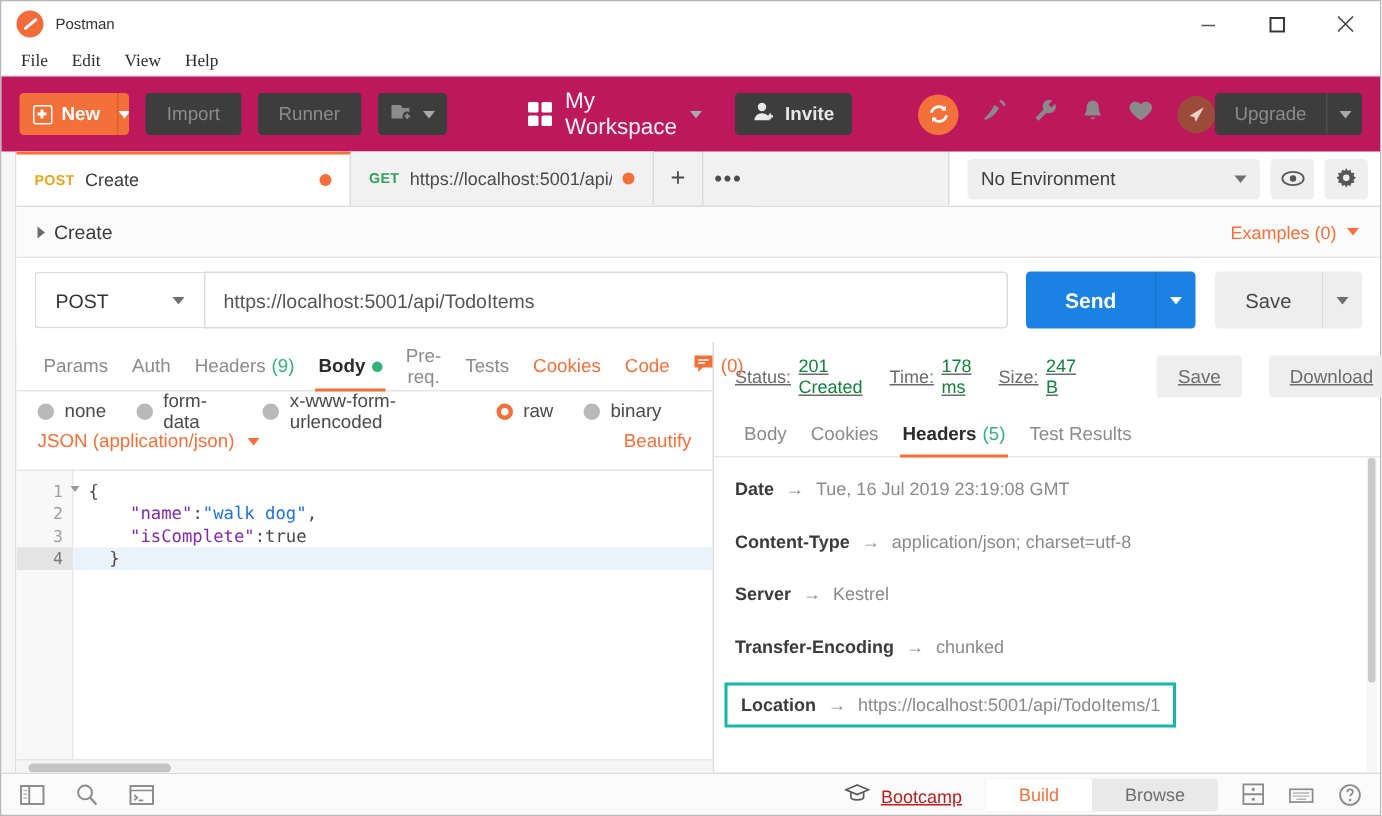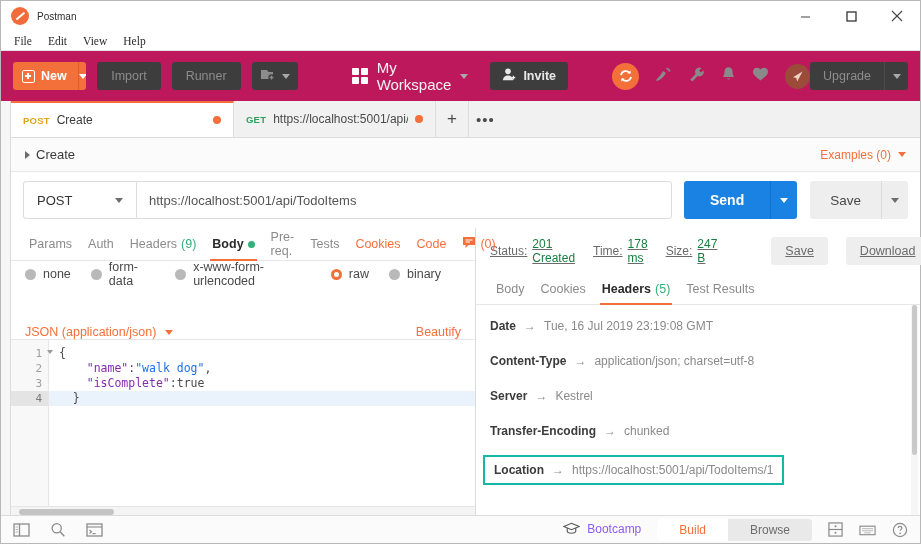--- a/index.html
+++ b/index.html
@@ -247,40 +247,40 @@
   .panes { flex: 1; display: flex; min-height: 0; }
   .pane-left  { width: 465px; flex: 0 0 465px; display: flex; flex-direction: column; border-right: 1px solid #dcdcdc; min-width: 0; }
   .pane-right { flex: 1; display: flex; flex-direction: column; min-width: 0; }
 
   .reqtabs {
     height: 33px; flex: 0 0 33px;
     display: flex; align-items: center; gap: 0;
     padding: 0 10px; border-bottom: 1px solid #e6e6e6;
     font-size: 12.5px;
   }
-  .rqt { color: #8b8b8b; padding: 0 8px; height: 33px; display: flex; align-items: center; gap: 4px; position: relative; }
+  .rqt { color: #8b8b8b; padding: 0 8px; height: 33px; display: flex; align-items: center; gap: 4px; position: relative; text-align: center; }
   .rqt.on { color: #2b2b2b; font-weight: bold; }
   .rqt.on::after { content: ""; position: absolute; left: 6px; right: 6px; bottom: 0; height: 2px; background: #f4703a; }
   .rqt.orange { color: #f4703a; }
   .cnt-green { color: #34b07a; font-weight: normal; }
   .dot-green { width: 7px; height: 7px; border-radius: 50%; background: #34b07a; display: inline-block; }
 
   .bodytypes {
     height: 26px; flex: 0 0 26px;
     display: flex; align-items: center;
     padding: 0 14px; gap: 0; font-size: 12.5px; color: #4a4a4a;
   }
   .radio { display: flex; align-items: center; gap: 7px; margin-right: 20px; }
   .rdot { width: 11px; height: 11px; border-radius: 50%; background: #b9b9b9; flex: 0 0 11px; }
   .rdot.sel { background: #ffffff; border: 3px solid #f4703a; width: 11px; height: 11px; }
 
   .bodysub {
     height: 26px; flex: 0 0 26px;
-    display: flex; align-items: flex-end;
-    padding: 0 14px; font-size: 12.5px; margin-top: 26px;
+    display: flex; align-items: flex-start;
+    padding: 0 14px; font-size: 12.5px;
   }
   .json-sel { display: flex; align-items: center; gap: 9px; color: #f4703a; }
   .beautify { margin-left: auto; color: #f4703a; font-size: 12.5px; }
 
   .editor {
     flex: 1; display: flex; min-height: 0;
     border-top: 1px solid #e6e6e6;
     position: relative; overflow: hidden;
   }
   .gutter {
@@ -351,21 +351,21 @@
   .vscroll i { position: absolute; top: 0; left: 1px; width: 5px; height: 150px; background: #c9c9c9; border-radius: 3px; display: block; }
 
   
   .statusbar {
     height: 28px; flex: 0 0 28px;
     background: #fbfbfb; border-top: 1px solid #dcdcdc;
     display: flex; align-items: center; padding: 0 12px;
   }
   .sb-left { display: flex; align-items: center; gap: 20px; color: #8b8b8b; }
   .sb-right { margin-left: auto; display: flex; align-items: center; gap: 16px; }
-  .bootcamp { display: flex; align-items: flex-start; gap: 7px; font-size: 12px; color: #8b5cf6; }
+  .bootcamp { display: flex; align-items: flex-end; gap: 7px; font-size: 12px; color: #b91c1c; text-decoration: underline; }
   .bb-toggle {
     display: flex; background: #e9e9e9; border-radius: 3px; overflow: hidden; height: 22px;
   }
   .bb-seg {
     font-size: 12px; padding: 0 22px; height: 22px;
     display: flex; align-items: center; color: #6d6d6d;
   }
   .bb-seg.on { background: #ffffff; color: #f4703a; }
   .sb-ic { color: #8b8b8b; display: flex; align-items: center; }
 </style>
@@ -509,20 +509,38 @@
           <span class="dot-unsaved" style="margin-left:auto"></span>
         </div>
         <div class="rtab tab-w2">
           <span class="meth meth-get">GET</span>
           <span class="tname muted">https://localhost:5001/api/TodoI</span>
           <span class="dot-unsaved"></span>
         </div>
         <div class="tab-plus">+</div>
         <div class="tab-dots">•••</div>
         <div class="tabstrip-spacer"></div>
+        <div class="env-area">
+          <div class="env-select">
+            <span>No Environment</span>
+            <span class="caret-d"></span>
+          </div>
+          <div class="env-ic">
+            <svg width="16" height="12" viewBox="0 0 18 12">
+                <ellipse cx="9" cy="6" rx="8" ry="5" fill="none" stroke="#575757" stroke-width="1.4"></ellipse>
+                <circle cx="9" cy="6" r="2.4" fill="#575757"></circle>
+              </svg>
+          </div>
+          <div class="env-ic">
+            <svg width="15" height="15" viewBox="0 0 16 16">
+                <path d="M8 0l1 2 2-.8.6 2.1 2.2.2-.6 2.1L15 7l-1.8 1.4.6 2.1-2.2.2L11 12.8 9 12l-1 2-1-2-2 .8-.6-2.1-2.2-.2.6-2.1L1 7l1.8-1.4-.6-2.1 2.2-.2L5 1.2 7 2z" fill="#575757"></path>
+                <circle cx="8" cy="7" r="2.3" fill="#efefef"></circle>
+              </svg>
+          </div>
+        </div>
       </div>
 
       <div class="crumbrow">
         <div class="crumb">
           <span class="tri"></span>
           <span>Create</span>
         </div>
         <div class="examples">
           <span>Examples (0)</span>
           <span class="caret-o"></span>

